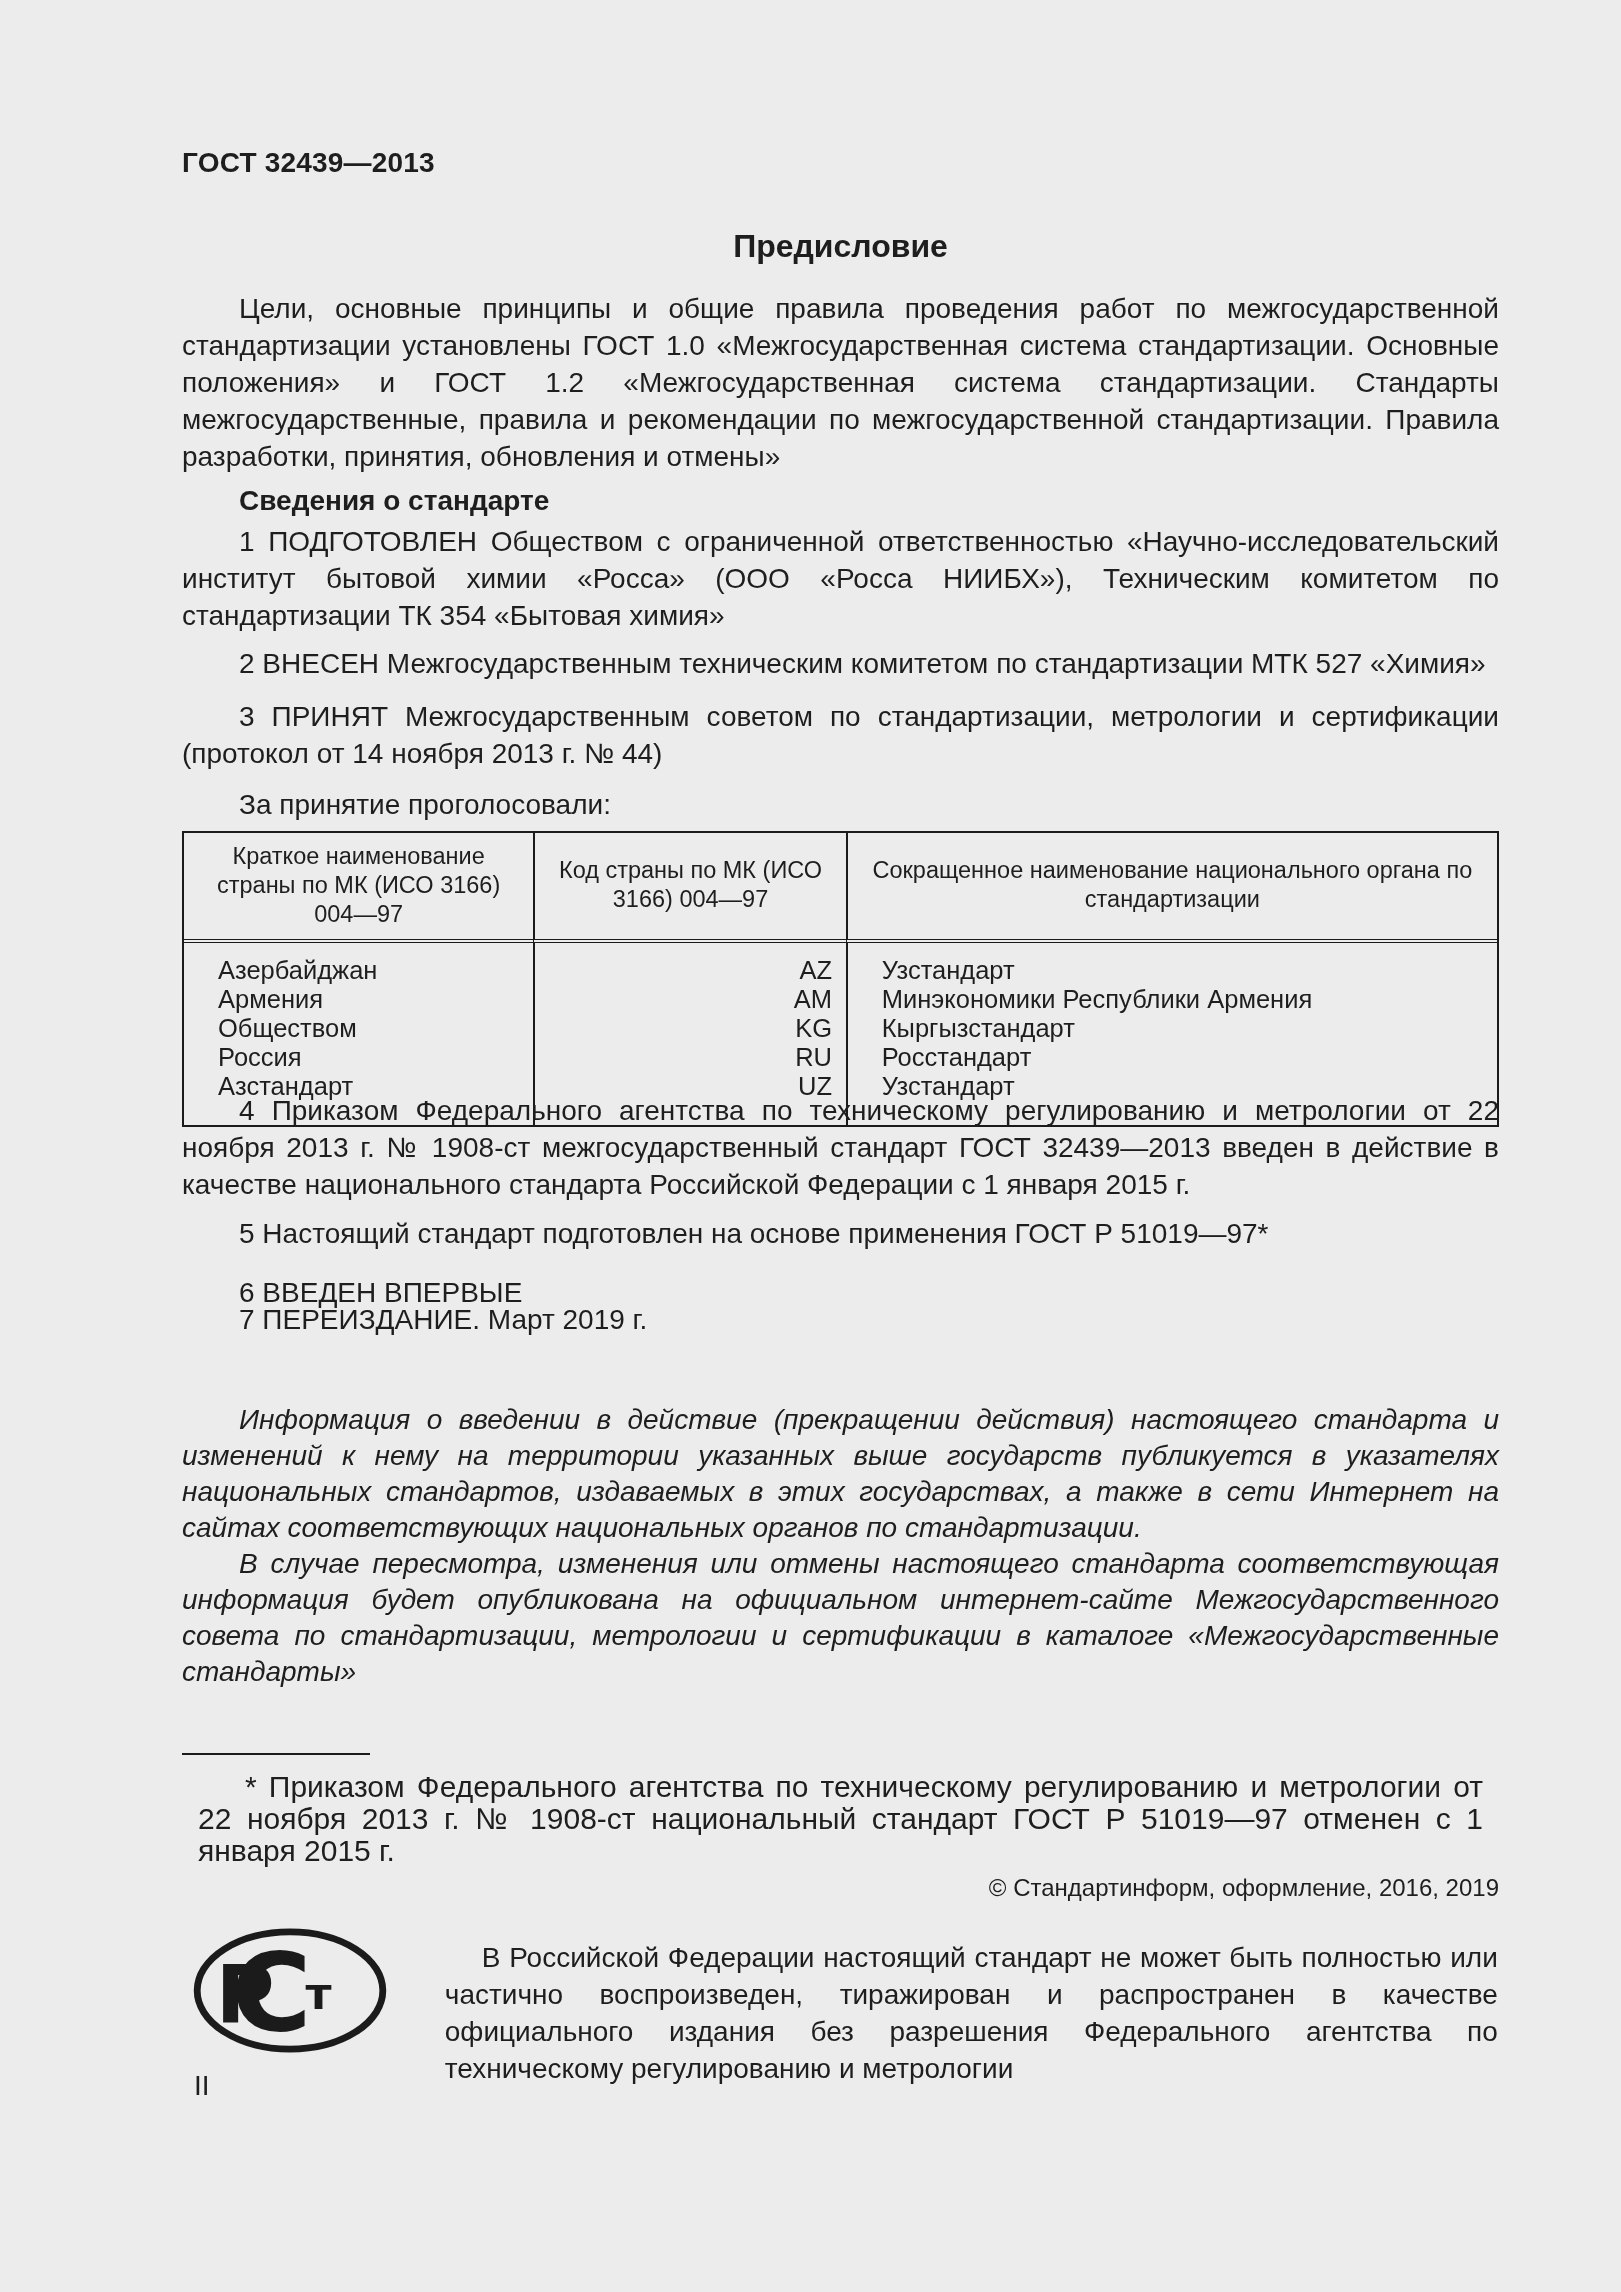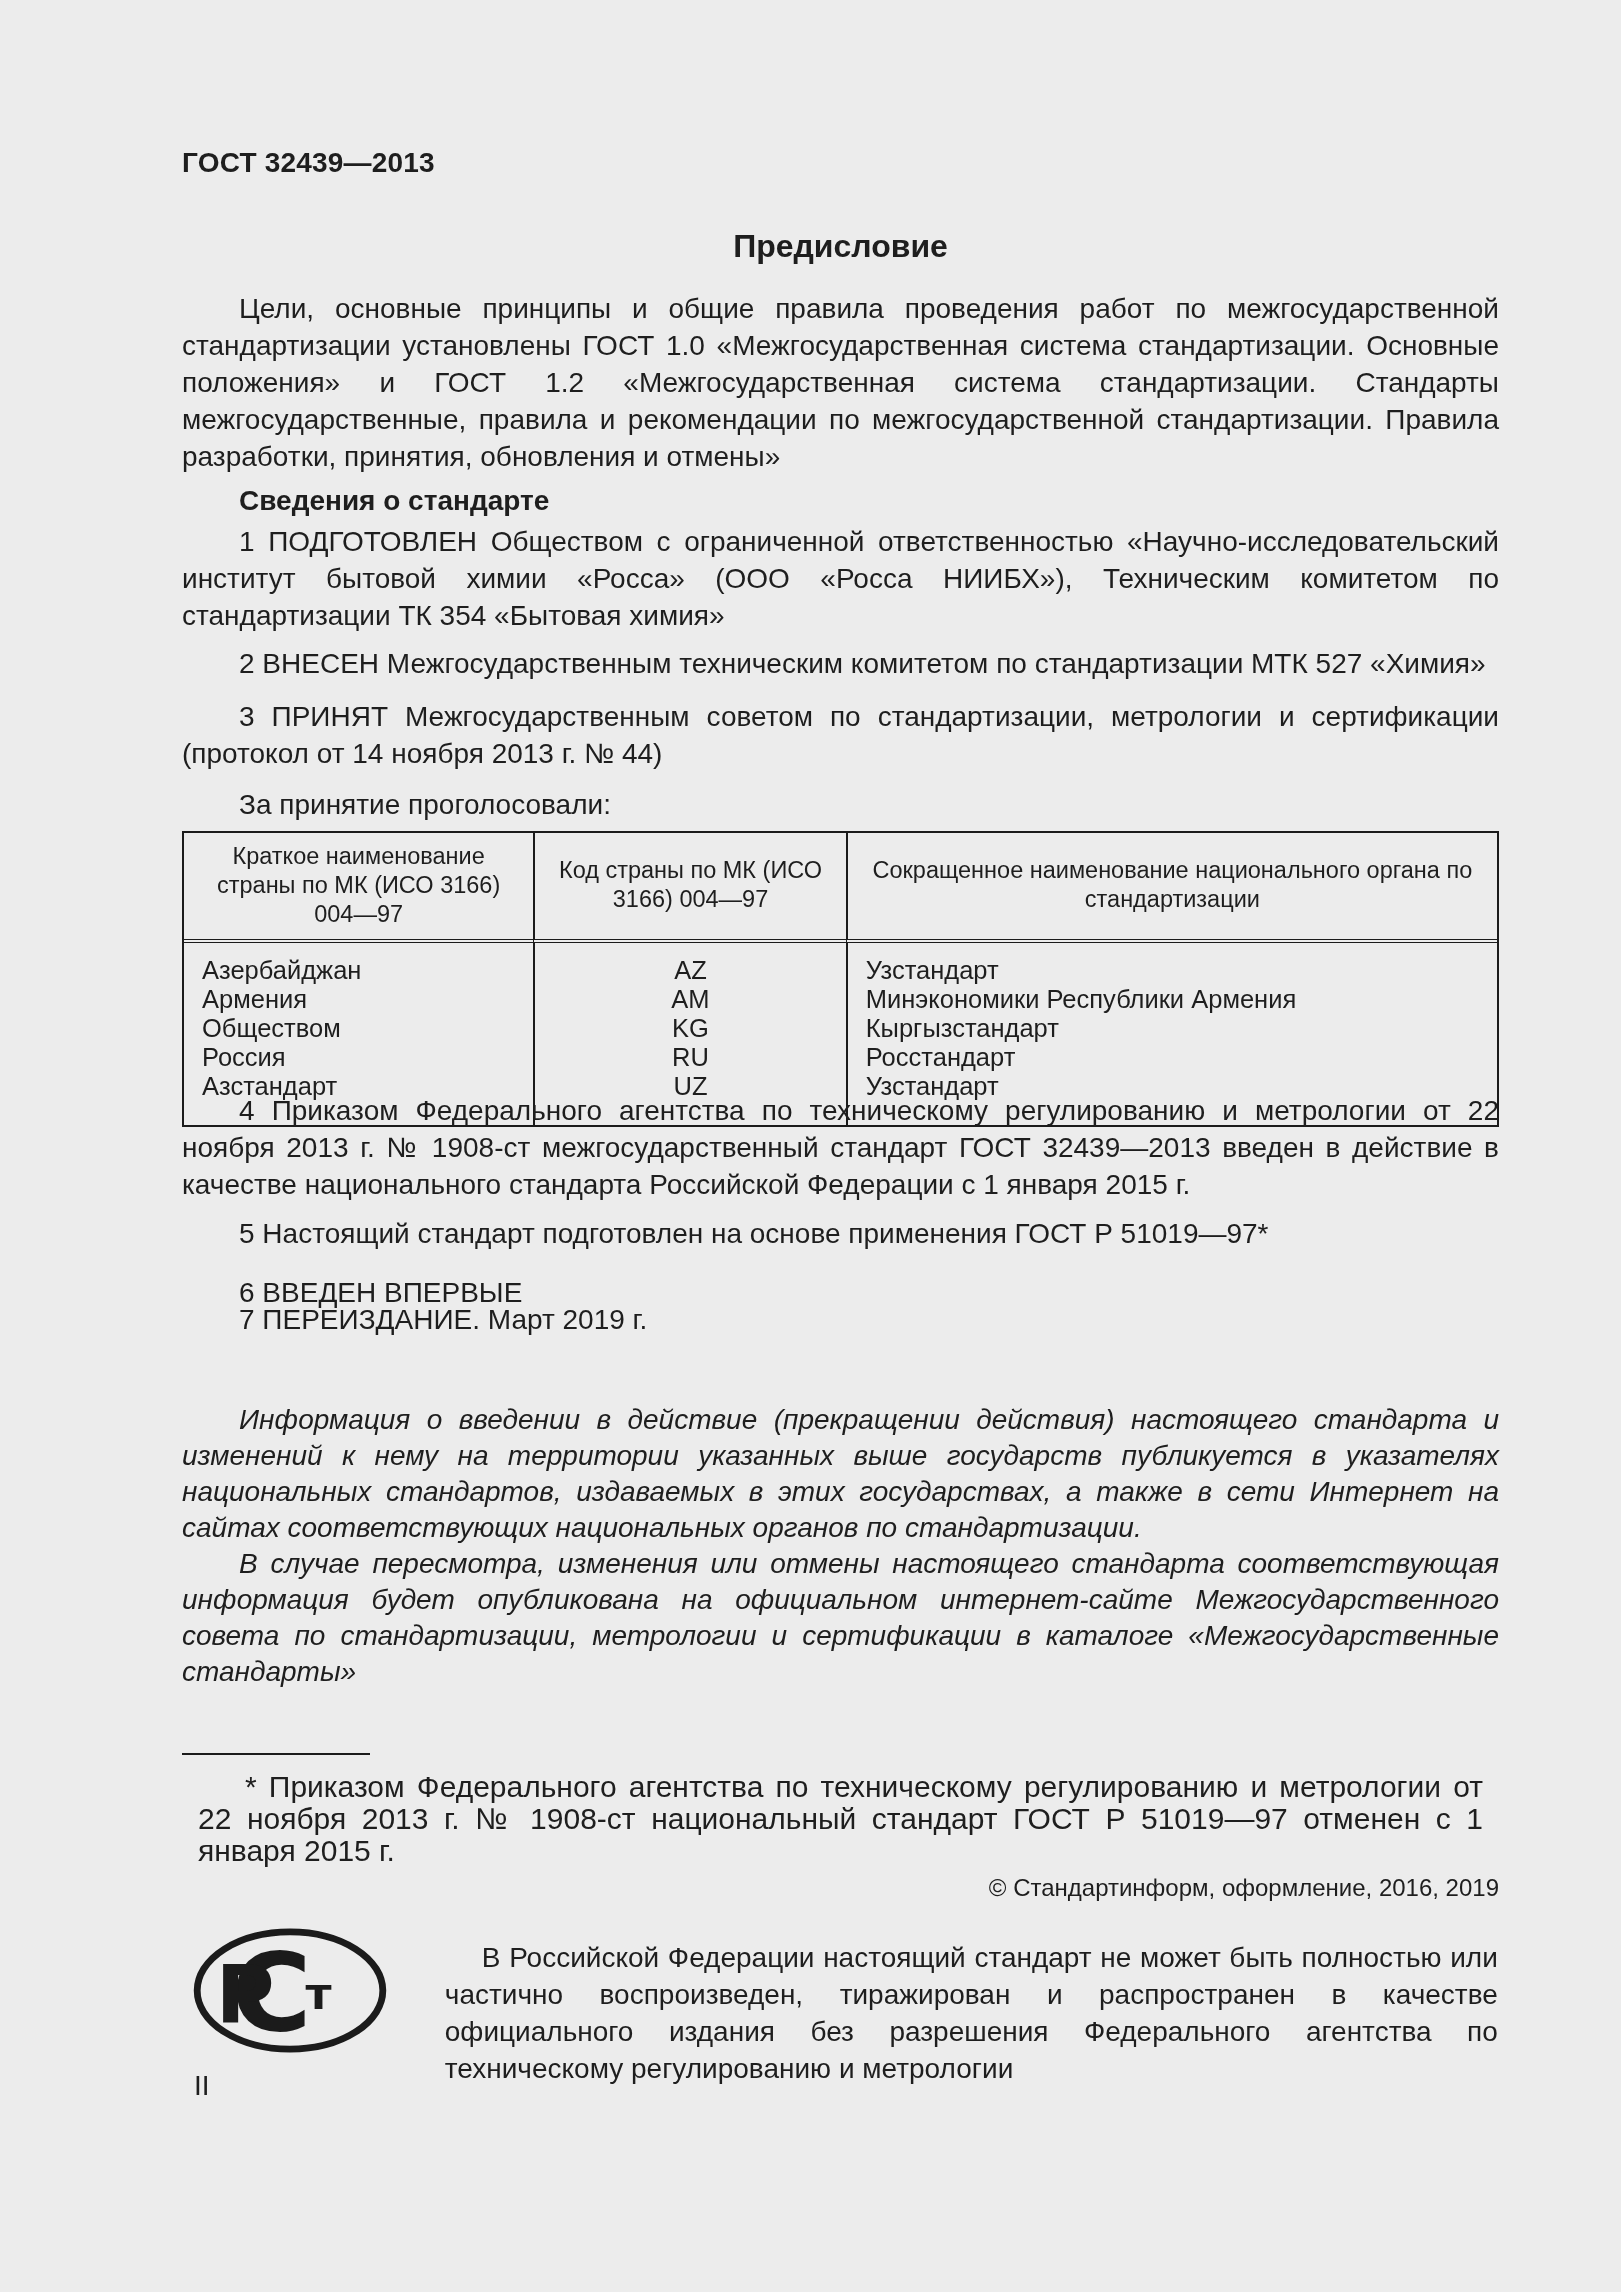--- a/index.html
+++ b/index.html
@@ -82,22 +82,22 @@
   .vote-table th + th, .vote-table td + td { border-left: 2px solid #1b1b1b; }
   .vote-table td {
     font-size: 25.5px;
     line-height: 29px;
     vertical-align: top;
     padding: 0 13.7px;
   }
   .vote-table col.c1 { width: 26.6%; }
   .vote-table col.c2 { width: 23.8%; }
   .vote-table col.c3 { width: 49.6%; }
-  .vote-table td.code { text-align: center; }
-  .vote-table td.country, .vote-table td.org { text-align: left; padding-left: 18px; }
+  .vote-table td.code { text-align: right; }
+  .vote-table td.country, .vote-table td.org { text-align: left; padding-left: 34px; }
   .vote-table tbody tr:first-child td { padding-top: 13.7px; }
   .vote-table tbody tr:last-child td { padding-bottom: 23.5px; }
 
   .italic-block {
     top: 1402px;
     font-style: italic;
     font-size: 28px;
     line-height: 36px;
   }
   .italic-block p {

